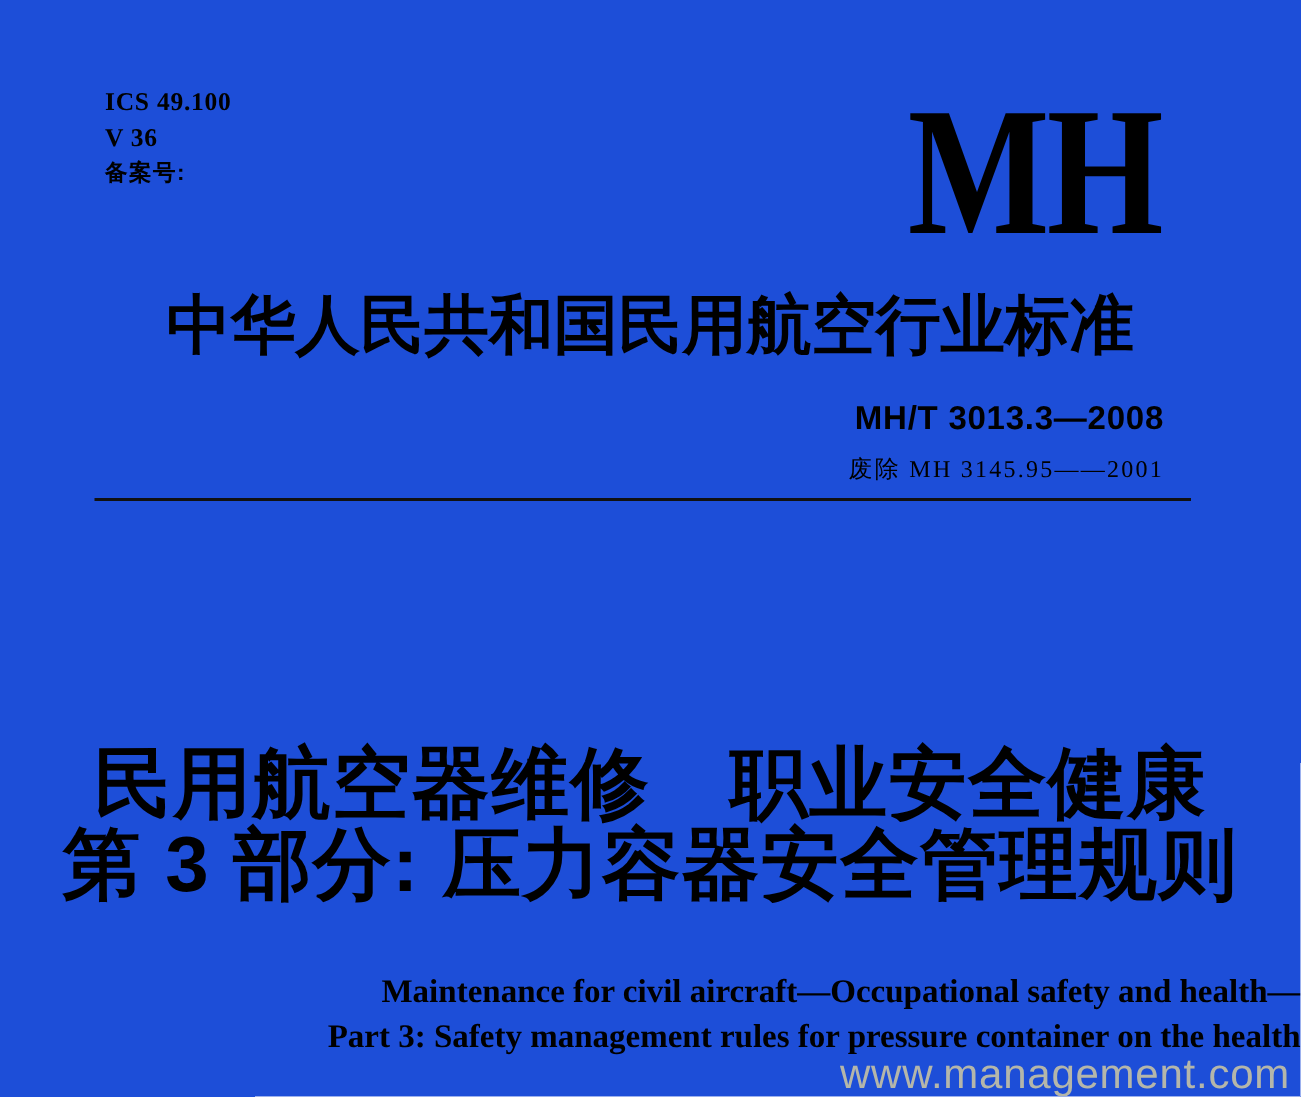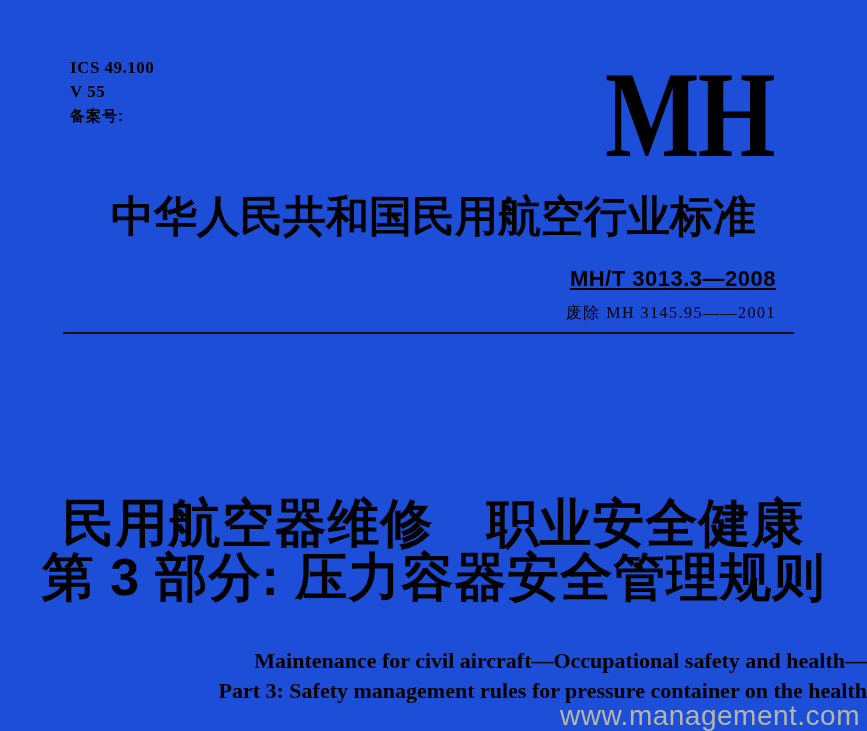--- a/index.html
+++ b/index.html
@@ -67,21 +67,20 @@
 
   
   .std-no {
     position: absolute;
     top: 266px;
     right: 91px;
     font-family: "Liberation Sans", sans-serif;
     font-weight: bold;
     font-size: 22px;
     letter-spacing: 0.5px;
-    text-decoration: underline;
   }
   .supersede {
     position: absolute;
     top: 303px;
     right: 91px;
     font-family: "Liberation Serif", serif;
     font-size: 16px;
     letter-spacing: 1.5px;
   }
 
@@ -133,21 +132,21 @@
     letter-spacing: 0.5px;
   }
 </style>
 </head>
 <body>
 
 <div class="page">
 
   <div class="meta">
     <div class="ics">ICS 49.100</div>
-    <div class="cls">V 55</div>
+    <div class="cls">V 36</div>
     <div class="rec">备案号:</div>
   </div>
 
   <div class="logo">MH</div>
 
   <h1 class="std-title">中华人民共和国民用航空行业标准</h1>
 
   <div class="std-no">MH/T 3013.3—2008</div>
 
   <div class="supersede">废除 MH 3145.95——2001</div>

